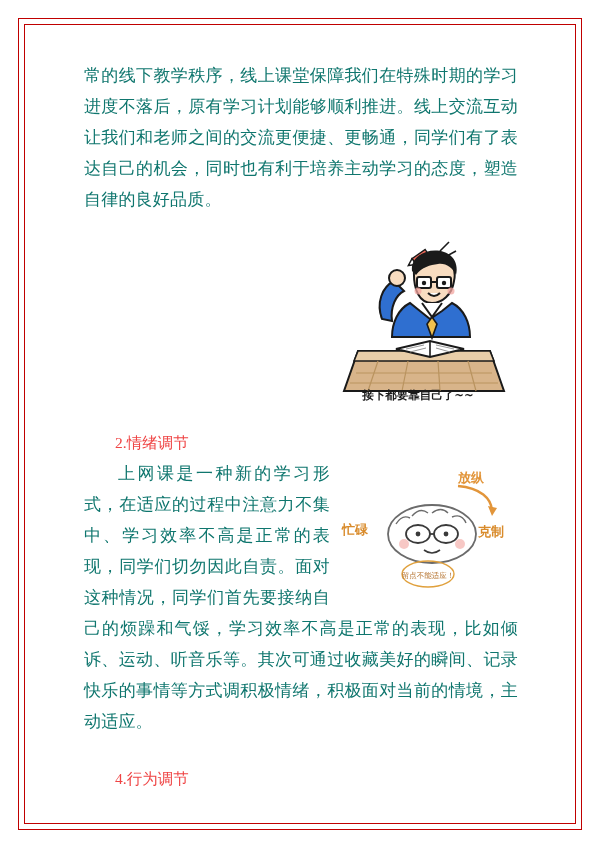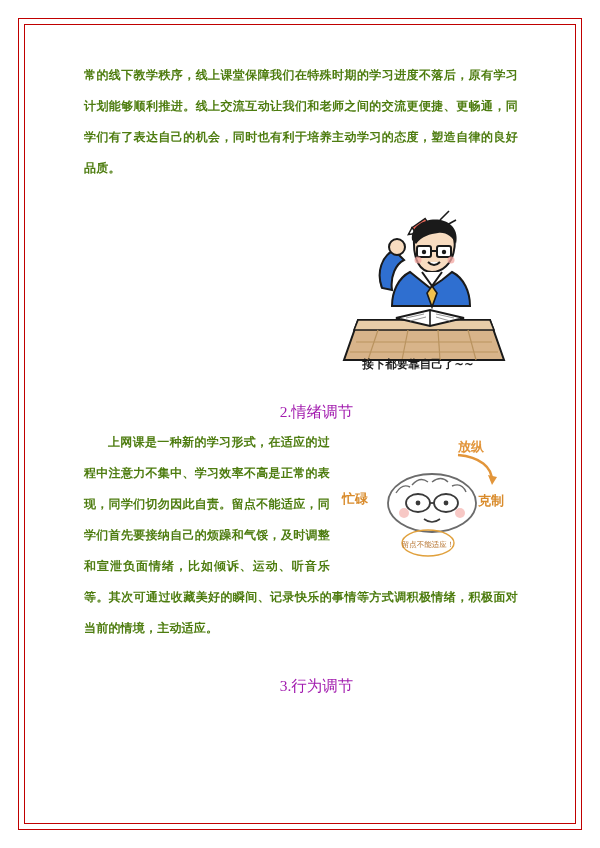--- a/index.html
+++ b/index.html
@@ -38,39 +38,37 @@
   .content {
     position: absolute;
     left: 84px;
     top: 60px;
     width: 434px;
     box-sizing: border-box;
   }
 
   p.body-text {
     margin: 0 0 0 0;
-    font-size: 12px;
+    font-size: 17px;
     line-height: 31px;
-    color: #4d7c0f;
+    color: #0f766e;
     text-align: justify;
     text-justify: inter-ideograph;
     letter-spacing: 0.2px;
-    font-weight: bold;
   }
 
   .indent-2 { text-indent: 2em; }
 
   .heading {
     margin: 0;
     font-size: 15.5px;
     line-height: 31px;
-    color: #a21caf;
+    color: #ef4444;
     text-indent: 2em;
     font-weight: normal;
-    text-align: center;
   }
   .spacer-md { height: 26px; }
 
   
   .fig1-wrap {
     margin-top: 18px;
     display: flex;
     justify-content: flex-end;
   }
   .fig1 {
@@ -209,20 +207,20 @@
 
       <text class="handwrite" x="2" y="72" font-size="13" font-weight="bold" fill="#d98b2b">忙碌</text>
 
       <text class="handwrite" x="138" y="74" font-size="13" font-weight="bold" fill="#d98b2b">克制</text>
 
       <ellipse cx="88" cy="112" rx="26" ry="13" fill="none" stroke="#e0a03c" stroke-width="1.4"></ellipse>
       <text class="handwrite" x="88" y="116" text-anchor="middle" font-size="7.5" fill="#b4702a">留点不能适应！</text>
     </svg>
   </div>
 
-  <p class="body-text indent-2">上网课是一种新的学习形式，在适应的过程中注意力不集中、学习效率不高是正常的表现，同学们切勿因此自责。留点不能适应，同学们首先要接纳自己的烦躁和气馁，及时调整和宣泄负面情绪，比如倾诉、运动、听音乐等。其次可通过收藏美好的瞬间、记录快乐的事情等方式调积极情绪，积极面对当前的情境，主动适应。</p>
+  <p class="body-text indent-2">上网课是一种新的学习形式，在适应的过程中注意力不集中、学习效率不高是正常的表现，同学们切勿因此自责。面对这种情况，同学们首先要接纳自己的烦躁和气馁，学习效率不高是正常的表现，比如倾诉、运动、听音乐等。其次可通过收藏美好的瞬间、记录快乐的事情等方式调积极情绪，积极面对当前的情境，主动适应。</p>
 
   <div class="clear"></div>
   <div class="spacer-md"></div>
 
-  <p class="heading">3.行为调节</p>
+  <p class="heading">4.行为调节</p>
 
 </div>
 
 </body></html>

